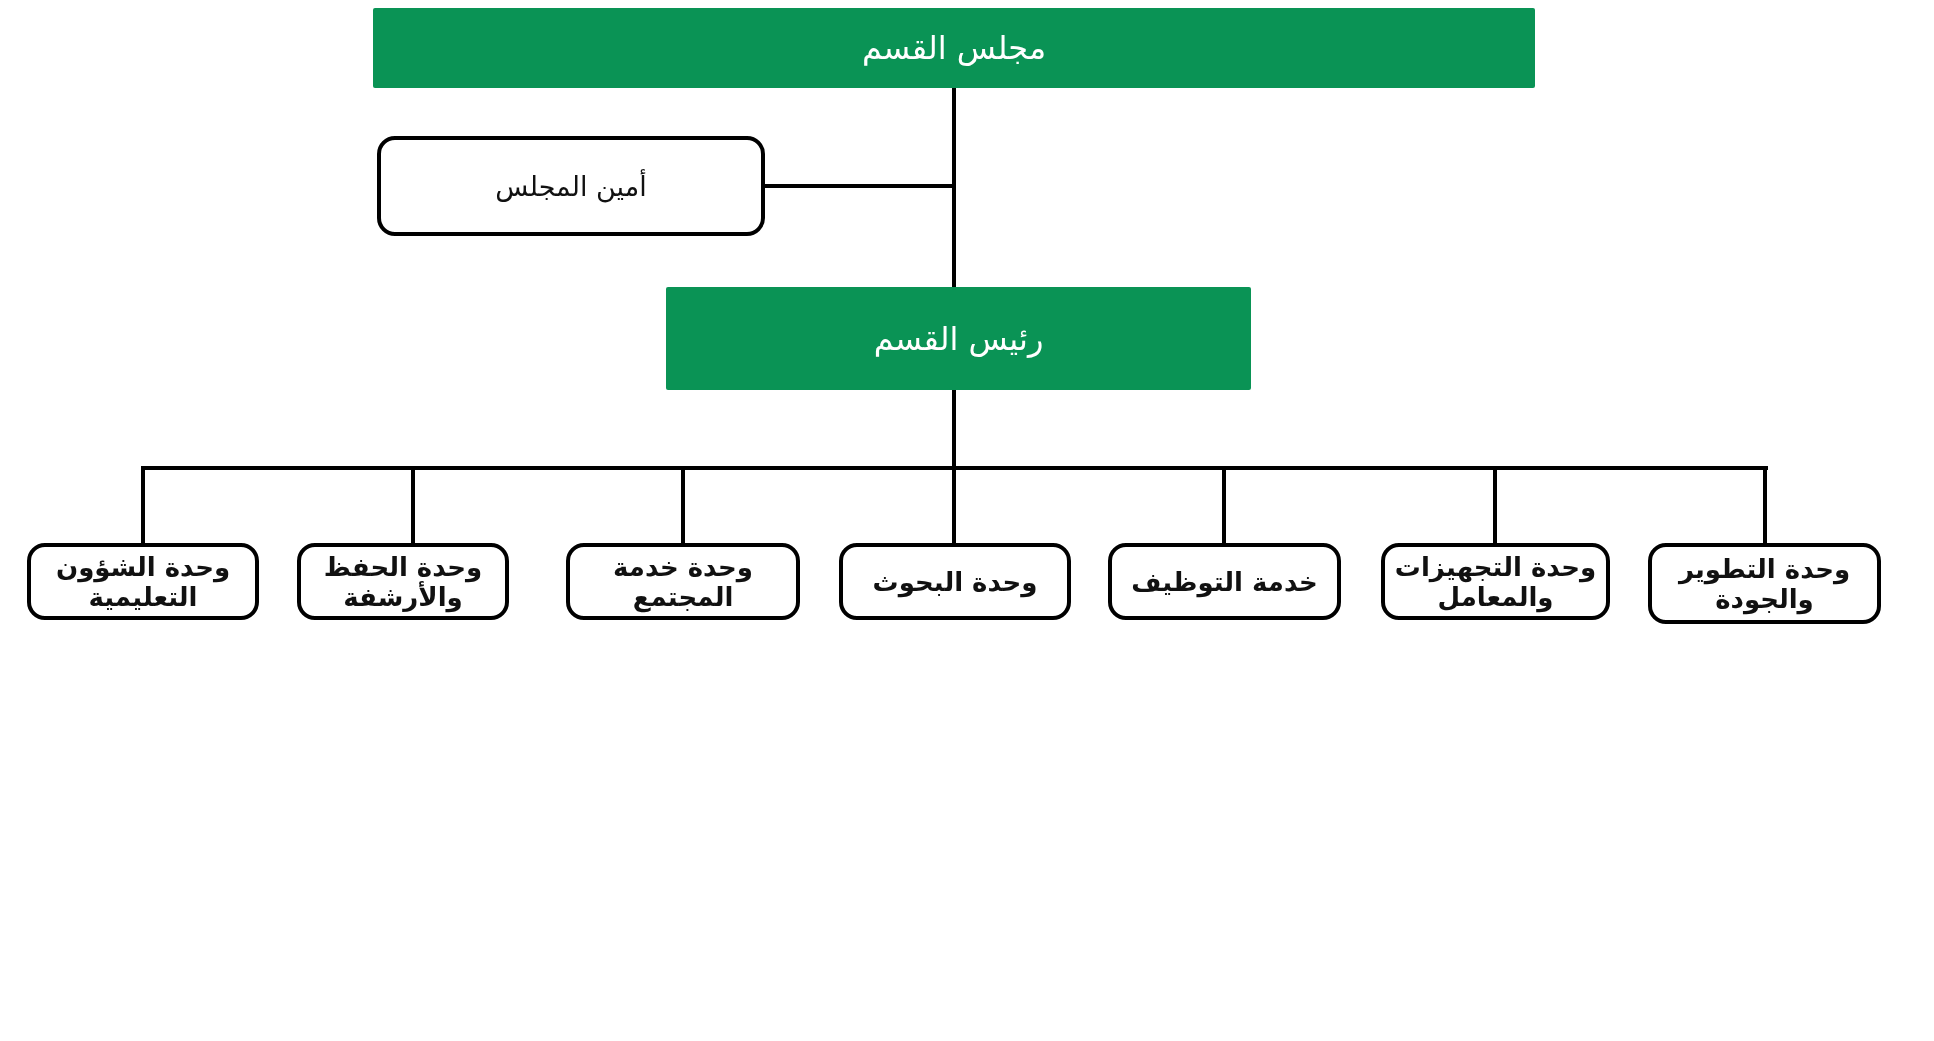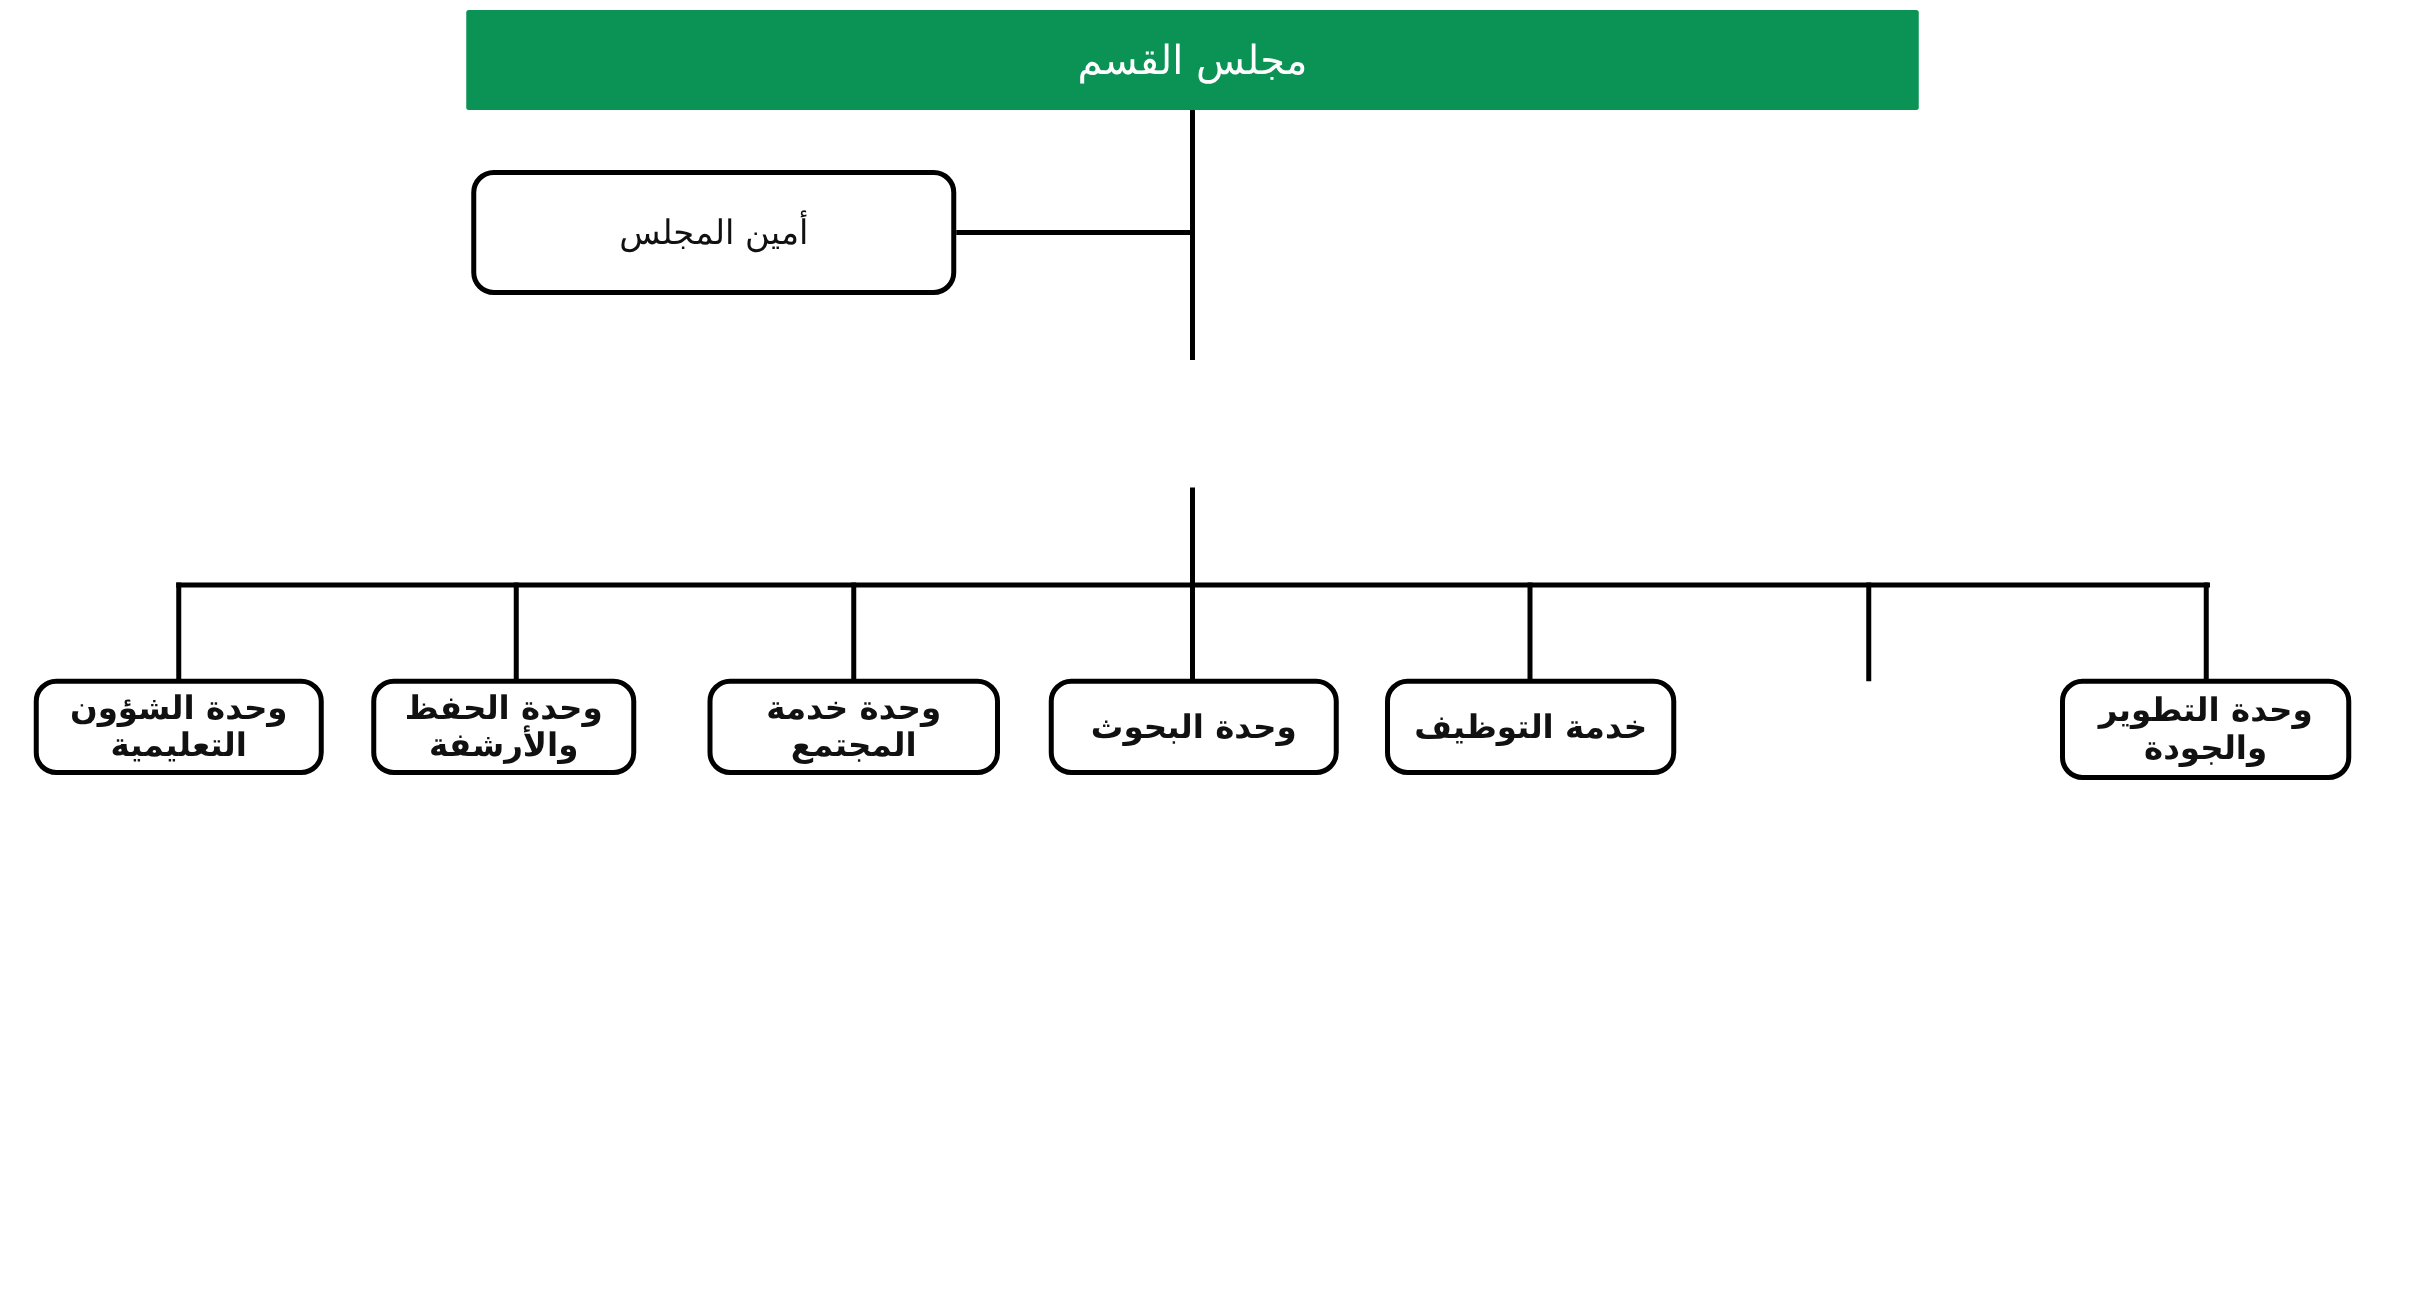--- a/index.html
+++ b/index.html
@@ -71,33 +71,39 @@
   <div class="connector" style="left:1763px; top:466px; width:4px; height:79px;"></div>
 
   <div class="node node-primary" style="left:373px; top:8px; width:1162px; height:80px;">
     <span>مجلس القسم</span>
   </div>
 
   <div class="node node-outline" style="left:377px; top:136px; width:388px; height:100px;">
     <span>أمين المجلس</span>
   </div>
 
+  <div class="node node-primary" style="left:666px; top:287px; width:585px; height:103px;">
+    <span>رئيس القسم</span>
+  </div>
 
   <div class="node node-unit" style="left:27px; top:543px; width:232px; height:77px;">
     <span>وحدة الشؤون التعليمية</span>
   </div>
   <div class="node node-unit" style="left:297px; top:543px; width:212px; height:77px;">
     <span>وحدة الحفظ والأرشفة</span>
   </div>
   <div class="node node-unit" style="left:566px; top:543px; width:234px; height:77px;">
     <span>وحدة خدمة المجتمع</span>
   </div>
   <div class="node node-unit" style="left:839px; top:543px; width:232px; height:77px;align-items:center;">
     <span>وحدة البحوث</span>
   </div>
   <div class="node node-unit" style="left:1108px; top:543px; width:233px; height:77px;">
     <span>خدمة التوظيف</span>
   </div>
+  <div class="node node-unit" style="left:1381px; top:543px; width:229px; height:77px;">
+    <span>وحدة التجهيزات والمعامل</span>
+  </div>
   <div class="node node-unit" style="left:1648px; top:543px; width:233px; height:81px;">
     <span>وحدة التطوير والجودة</span>
   </div>
 
 </div>
 
 </body></html>

